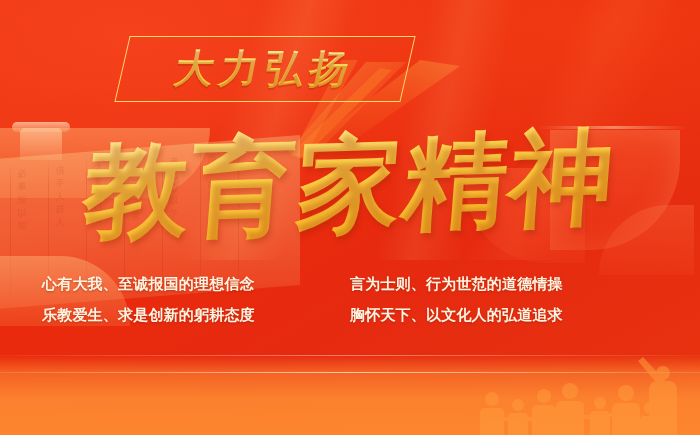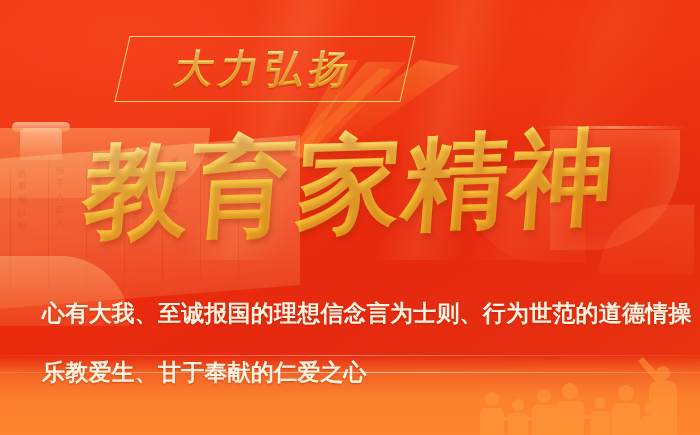--- a/index.html
+++ b/index.html
@@ -129,27 +129,26 @@
   }
 
   
   .slogans{
     position:absolute;left:0;top:272px;width:700px;
     display:grid;grid-template-columns:1fr 1fr;
     row-gap:4px;column-gap:0px;
     padding:0 42px;box-sizing:border-box;
   }
   .slogan{
-    font-family:Liberation Sans, sans-serif;
-    font-size:23px;font-weight:bold;line-height:27px;
+    font-family:Liberation Mono, monospace;
+    font-size:15px;font-weight:bold;line-height:27px;
     color:#fff4e2;letter-spacing:.2px;white-space:nowrap;
     text-shadow:0 1px 2px rgba(140,30,0,.45);
-    margin-top:28px;
-  }
-  .slogan.right{text-align:center;}
+  }
+  .slogan.right{text-align:left;}
 </style>
 </head>
 <body>
 
 <div id="banner">
 
   <div class="layer sheen"></div>
 
   <svg class="layer rays" viewBox="0 0 360 150" width="360" height="150">
     <defs>
@@ -233,16 +232,17 @@
       <rect x="94" y="58" width="6" height="4" rx="2"></rect>
       <rect x="122" y="60" width="14" height="4" rx="2"></rect>
       <rect x="148" y="58" width="12" height="4" rx="2"></rect>
       <rect x="178" y="64" width="8" height="4" rx="2"></rect>
     </g>
   </svg>
 
   <div class="slogans">
     <div class="slogan left">心有大我、至诚报国的理想信念</div>
     <div class="slogan right">言为士则、行为世范的道德情操</div>
-    <div class="slogan left">乐教爱生、甘于奉献的仁爱之心</div>
+    <div class="slogan left">乐教爱生、求是创新的躬耕态度</div>
+    <div class="slogan right">胸怀天下、以文化人的弘道追求</div>
   </div>
 
 </div>
 
 </body></html>

